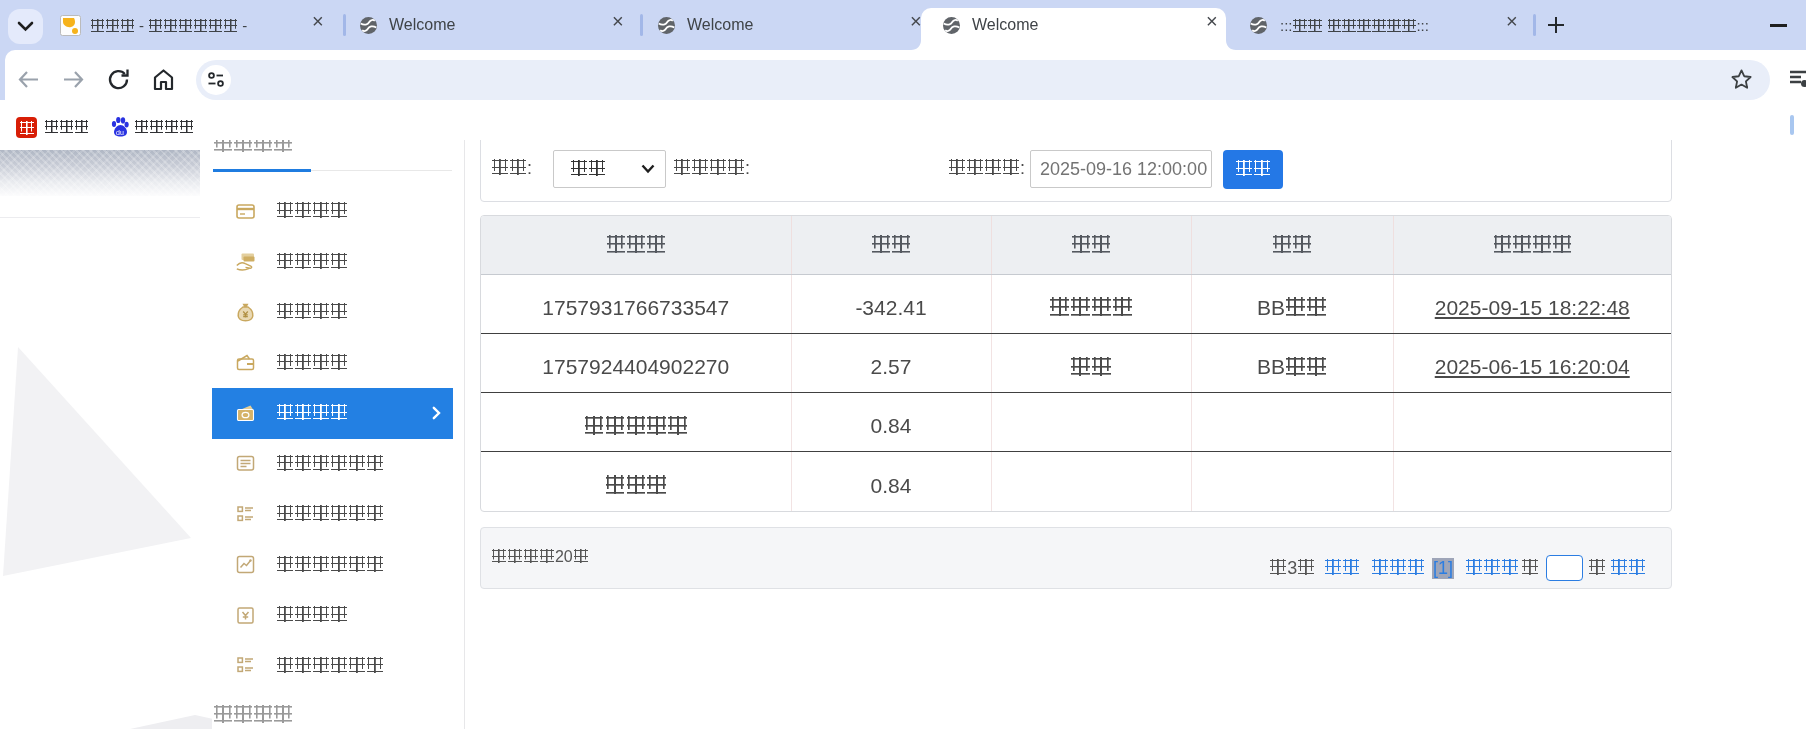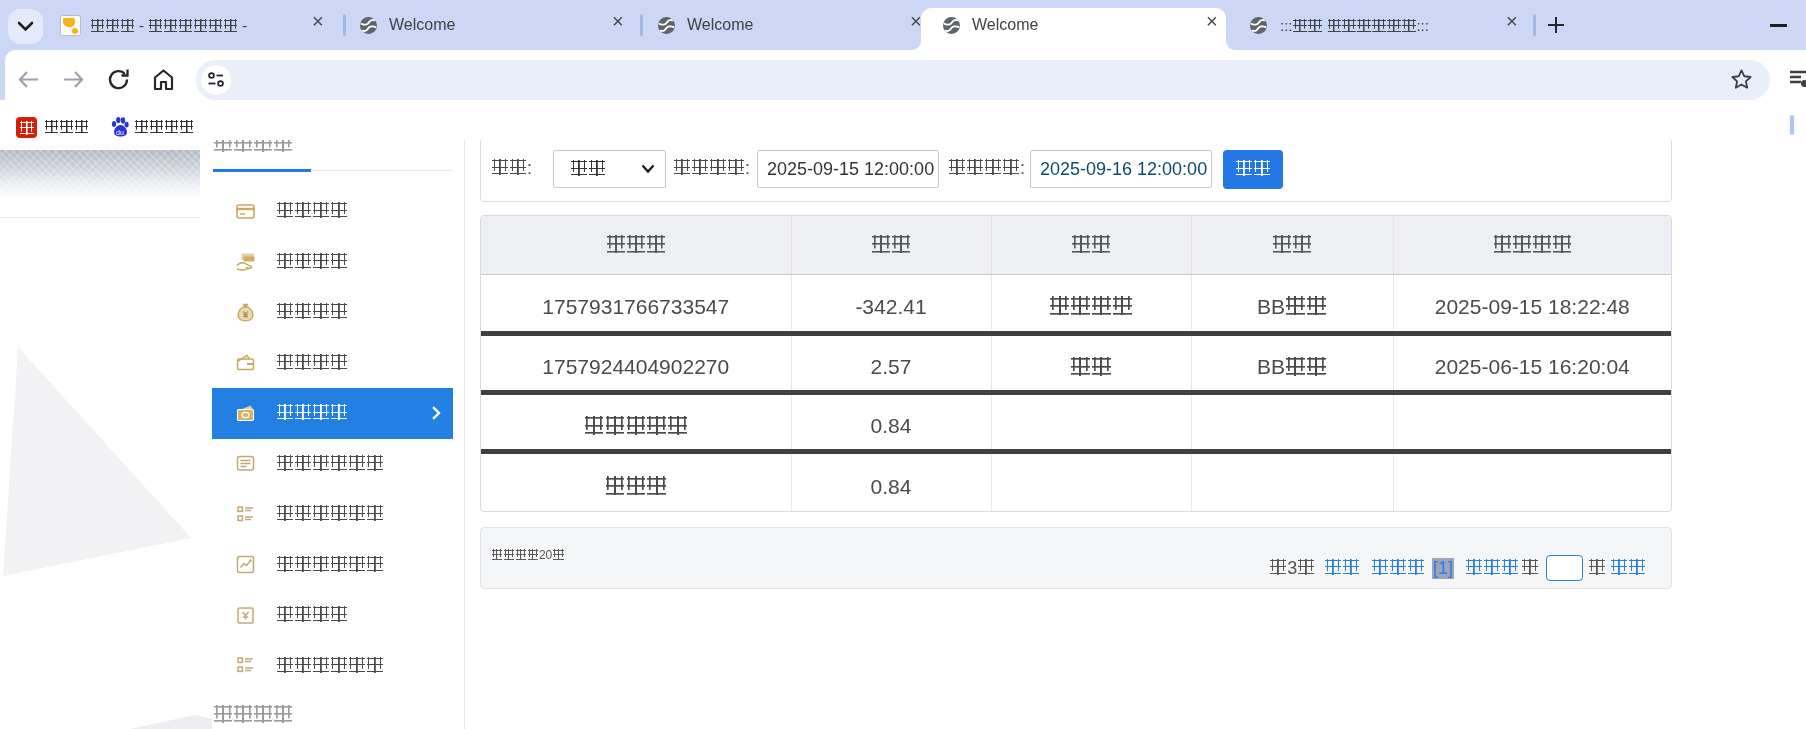--- a/index.html
+++ b/index.html
@@ -105,23 +105,22 @@
 
   <div class="abs" style="left:480px;top:-20px;width:1192px;height:82px;border:1px solid #dcdee3;border-radius:4px;background:#fff">
     <div class="abs" style="left:10px;top:37px;font-size:18px;color:#4a4a4a"><span class="z"></span><span class="z"></span>:</div>
     <div class="abs" style="left:72px;top:29px;width:113px;height:38px;border:1px solid #c9c9c9;border-radius:2px;background:#fff">
       <span class="abs" style="left:16px;top:8px;font-size:18px;color:#333"><span class="z"></span><span class="z"></span></span>
       <svg class="abs" style="right:10px;top:13px" width="14" height="10" viewBox="0 0 14 10">
           <path d="M1.5 1.5 L7 7.5 L12.5 1.5" stroke="#1f1f1f" stroke-width="2.4" fill="none"></path>
         </svg>
     </div>
     <div class="abs" style="left:192px;top:37px;font-size:18px;color:#4a4a4a"><span class="z"></span><span class="z"></span><span class="z"></span><span class="z"></span>:</div>
-    <div class="abs" style="left:276px;top:29px;width:182px;height:38px;border:1px solid #c9c9c9;border-radius:2px;background:#fff;font-size:18px;color:#333;line-height:36px;padding-left:9px">2025-09-15 12:00:00</div>
     <div class="abs" style="left:467px;top:37px;font-size:18px;color:#4a4a4a"><span class="z"></span><span class="z"></span><span class="z"></span><span class="z"></span>:</div>
-    <div class="abs" style="left:549px;top:29px;width:182px;height:38px;border:1px solid #c9c9c9;border-radius:2px;background:#fff;font-size:18px;color:#0c4a6e;line-height:36px;padding-left:9px">2025-09-16 12:00:00</div>
+    <div class="abs" style="left:549px;top:29px;width:182px;height:38px;border:1px solid #c9c9c9;border-radius:2px;background:#fff;font-size:18px;color:#737373;line-height:36px;padding-left:9px">2025-09-16 12:00:00</div>
     <div class="abs" style="left:742px;top:29px;width:60px;height:39px;background:#2478e6;border-radius:4px;text-align:center;line-height:39px;font-size:18px;color:#fff"><span class="z" style="margin:0 1px"></span><span class="z" style="margin:0 1px"></span></div>
   </div>
 
   <div class="abs" style="left:480px;top:75px;width:1192px;height:297px;border:1px solid #d8dade;border-radius:4px;background:#fff;overflow:hidden">
     <table style="width:100%;height:100%;border-collapse:collapse;table-layout:fixed">
       <colgroup>
           <col style="width:310px">
           <col style="width:200px">
           <col style="width:200px">
           <col style="width:202px">
@@ -161,21 +160,21 @@
             <td>0.84</td>
         <td></td>
             <td></td>
             <td></td>
       </tr>
     </tbody>
       </table>
   </div>
 
   <div class="abs" style="left:480px;top:387px;width:1192px;height:62px;border:1px solid #dfe1e5;border-radius:4px;background:#f5f6f8">
-    <div class="abs" style="left:10px;top:20px;font-size:12px;color:#555"><span class="z"></span><span class="z"></span><span class="z"></span><span class="z"></span>20<span class="z"></span></div>
+    <div class="abs" style="left:10px;top:20px;font-size:16px;color:#555"><span class="z"></span><span class="z"></span><span class="z"></span><span class="z"></span>20<span class="z"></span></div>
     <div class="abs" style="right:25px;top:27px;font-size:18px;color:#555;display:flex;align-items:center">
       <span><span class="z"></span>3<span class="z"></span></span>
       <span class="lnk" style="margin-left:9px"><span class="z"></span><span class="z"></span></span>
       <span class="lnk" style="margin-left:11px"><span class="z"></span><span class="z"></span><span class="z"></span></span>
       <span class="lnk" style="margin-left:7px;background:#9ea5b8;padding:0 1px">[1]</span>
       <span class="lnk" style="margin-left:11px"><span class="z"></span><span class="z"></span><span class="z"></span></span>
       <span style="margin-left:2px"><span class="z"></span></span>
       <span style="display:inline-block;margin-left:7px;width:37px;height:26px;border:1px solid #2b7de2;border-radius:4px;background:#fff"></span>
       <span style="margin-left:5px"><span class="z"></span></span>
       <span class="lnk" style="margin-left:4px"><span class="z"></span><span class="z"></span></span>
@@ -184,22 +183,22 @@
 </div>
 
 <style>
 .mi { position:relative; height:50.5px; display:flex; align-items:center; font-size:18px; color:#4a4a4a; }
 .mic { width:19px; height:19px; margin-left:24px; display:inline-block; }
 .mt { margin-left:21px; }
 .mi.act { background:#2380e3; color:#fff; }
 .chev { position:absolute; right:12px; top:18px; }
 .thead th { background:#edeff2; color:#54585f; font-size:20px; font-weight:bold; border-bottom:1px solid #c6cad0; border-right:1px solid #efdfdf; height:48px; }
 .thead th:last-child { border-right:none; }
-td { text-align:center; font-size:21px; color:#4a4a4a; border-right:1px solid #f2e3e3; border-bottom:5px solid #404040; height:49px; padding-top:8px; }
-td:last-child { border-right:none; }
+td { text-align:center; font-size:21px; color:#4a4a4a; border-right:1px solid #f2e3e3; border-bottom:1px solid #404040; height:49px; padding-top:8px; }
+td:last-child { border-right:none;text-decoration:underline; }
 tr.last td { border-bottom:none; }
 .lnk { color:#2b7de2; }
 </style>
 
 <div class="abs" style="left:0;top:0;width:1806px;height:50px;background:#cbd7f4;z-index:10">
 
   <div class="abs" style="left:8px;top:9px;width:35px;height:35px;border-radius:12px;background:#e4eafb"></div>
   <svg class="abs" style="left:17px;top:21px" width="17" height="11" viewBox="0 0 17 11">
       <path d="M2 2 L8.5 8.5 L15 2" stroke="#1f1f1f" stroke-width="2.6" fill="none" stroke-linecap="round"></path>
     </svg>

